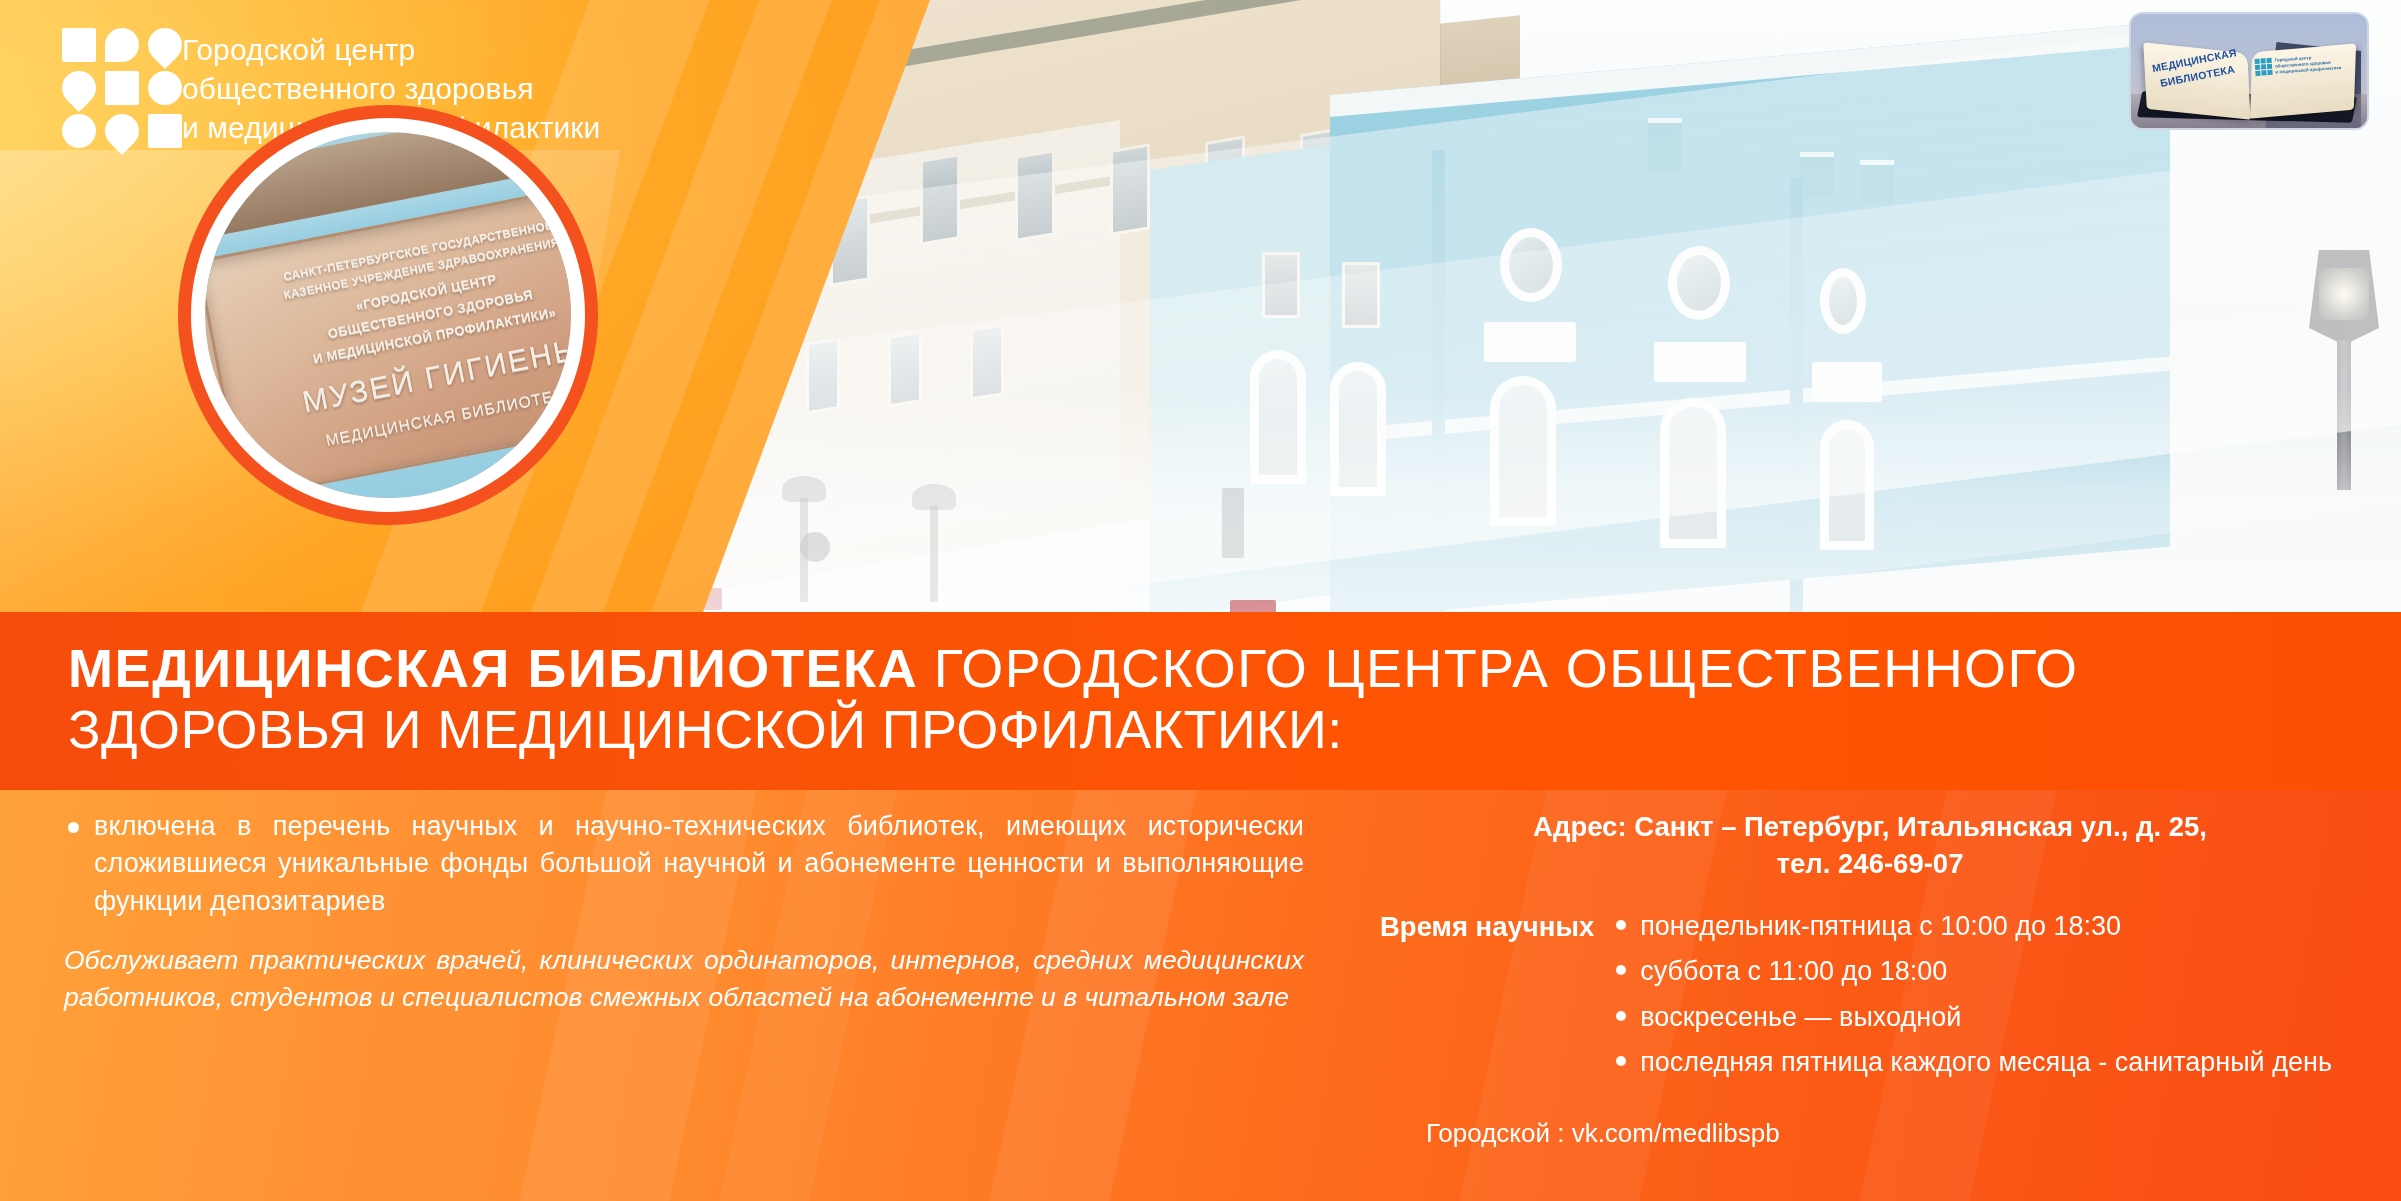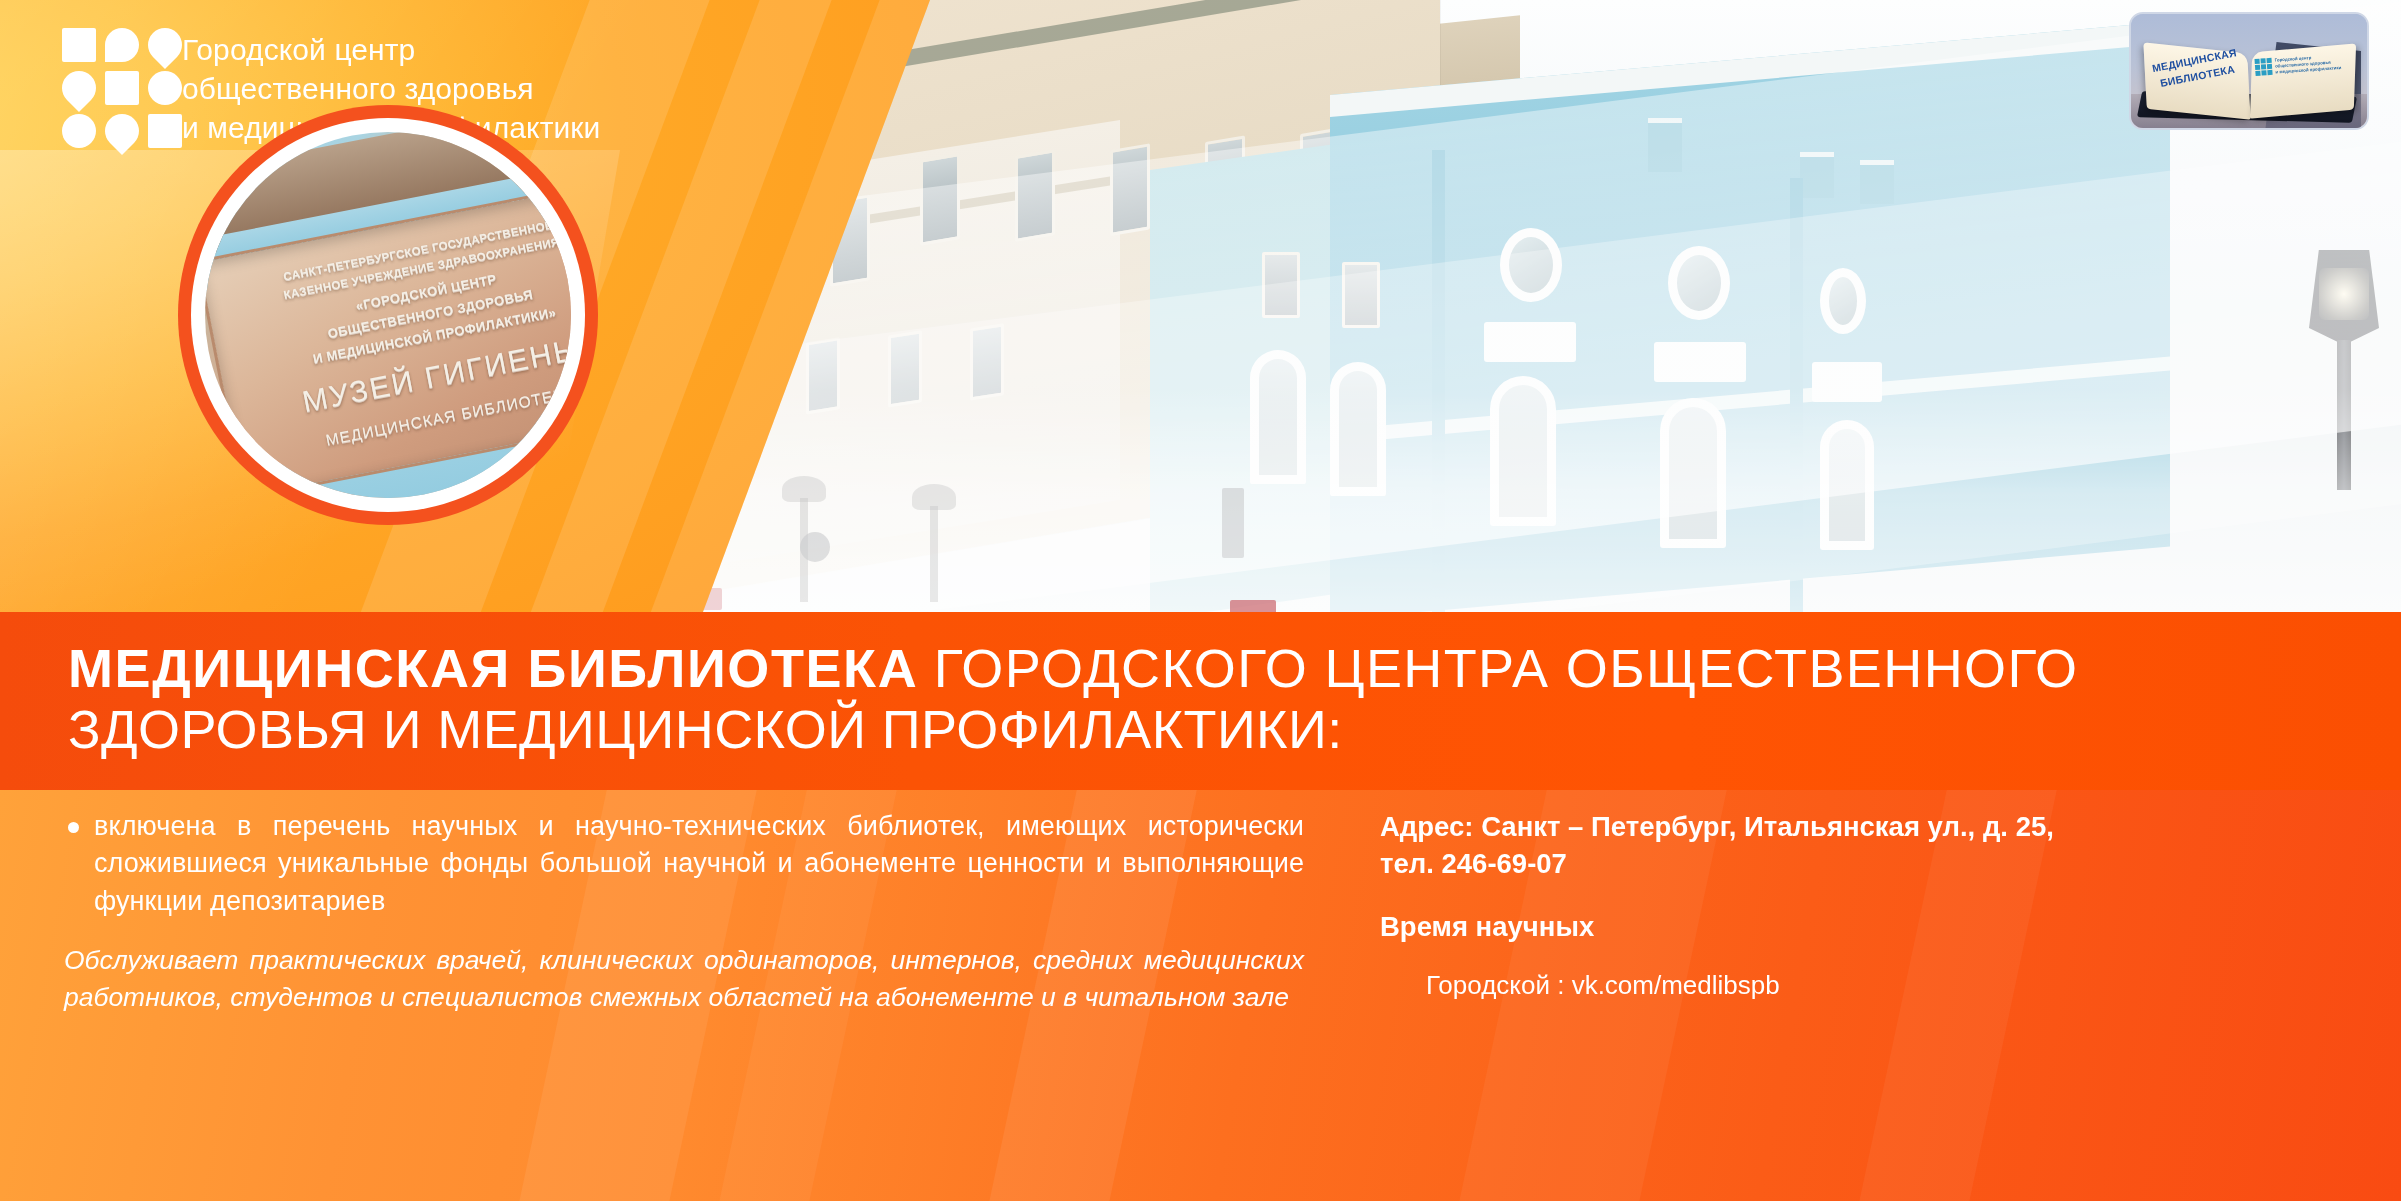--- a/index.html
+++ b/index.html
@@ -187,21 +187,21 @@
   .col-left { position:absolute; left:64px; top:18px; width:1240px; color:#fff; }
   .col-right { position:absolute; left:1380px; top:18px; width:980px; color:#fff; }
 
   ul.bul { list-style:none; }
   ul.bul li { position:relative; padding-left:30px; margin-bottom:16px; }
   ul.bul li:before { content:""; position:absolute; left:4px; top:14px; width:11px; height:11px; background:#fff; border-radius:50%; }
   .t-body { font-size:27px; line-height:1.38; text-align:justify; letter-spacing:.1px; }
   .t-body.nj { text-align:left; }
   .t-ital { font-size:26.5px; line-height:1.42; font-style:italic; text-align:justify; margin-top:22px; }
 
-  .addr { font-size:27.5px; font-weight:700; line-height:1.36; margin-bottom:26px; }
+  .addr { font-size:27.5px; font-weight:700; line-height:1.36; margin-bottom:26px;text-align:center; }
   .hours-row { display:flex; gap:18px; align-items:flex-start; }
   .hours-label { font-size:27.5px; font-weight:700; white-space:nowrap; padding-top:2px; }
   ul.hours { list-style:none; }
   ul.hours li { position:relative; padding-left:28px; margin-bottom:11px; font-size:27px; line-height:1.28; }
   ul.hours li:before { content:""; position:absolute; left:4px; top:11px; width:10px; height:10px; background:#fff; border-radius:50%; }
   .contacts { margin-top:24px; padding-left:46px; font-size:26px; line-height:1.42; }
 </style>
 </head>
 <body>
 
@@ -378,20 +378,26 @@
       <div class="t-ital">Обслуживает практических врачей, клинических ординаторов, интернов, средних медицинских работников, студентов и специалистов смежных областей на абонементе и в читальном зале</div>
     </div>
 
     <div class="col-right">
       <div class="addr">
         <div>Адрес: Санкт – Петербург, Итальянская ул., д. 25,</div>
         <div>тел. 246-69-07</div>
       </div>
       <div class="hours-row">
         <div class="hours-label">Время научных</div>
+        <ul class="hours">
+          <li>понедельник-пятница с 10:00 до 18:30</li>
+          <li>суббота с 11:00 до 18:00</li>
+          <li>воскресенье — выходной</li>
+          <li>последняя пятница каждого  месяца - санитарный  день</li>
+        </ul>
       </div>
       <div class="contacts">
         <div>Городской : vk.com/medlibspb</div>
       </div>
     </div>
   </div>
 
 </div>
 
 </body></html>

